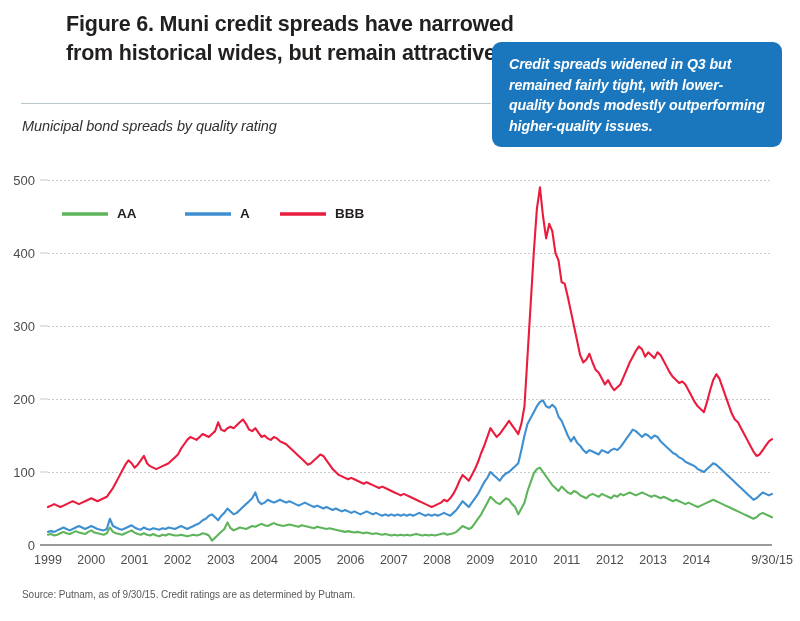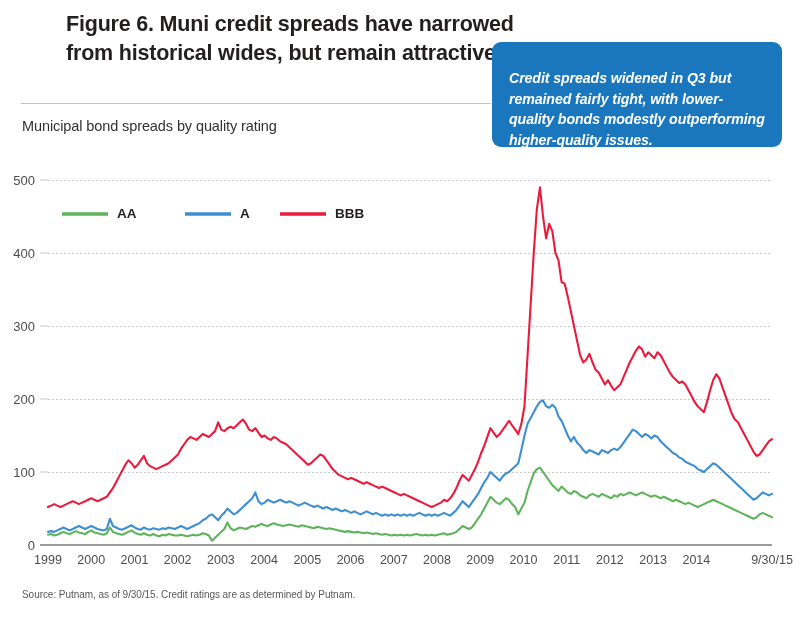--- a/index.html
+++ b/index.html
@@ -37,35 +37,36 @@
     width: 470px;
     height: 1px;
     background: #b9c6cc;
   }
   #figure-subtitle {
     position: absolute;
     left: 22px;
     top: 118px;
     width: 460px;
     font-size: 14.5px;
+    font-style: italic;
     color: #333031;
     letter-spacing: -0.1px;
   }
 
   
   #callout-box {
     position: absolute;
     left: 492px;
     top: 42px;
     width: 290px;
     height: 105px;
     background: #1b77bd;
     border-radius: 9px;
     box-sizing: border-box;
-    padding: 26px 16px 10px 17px;
+    padding: 12px 16px 10px 17px;
   }
   #callout-text {
     font-size: 14.2px;
     font-style: italic;
     font-weight: bold;
     line-height: 20.5px;
     color: #ffffff;
     letter-spacing: -0.1px;
     white-space: pre-line;
   }

